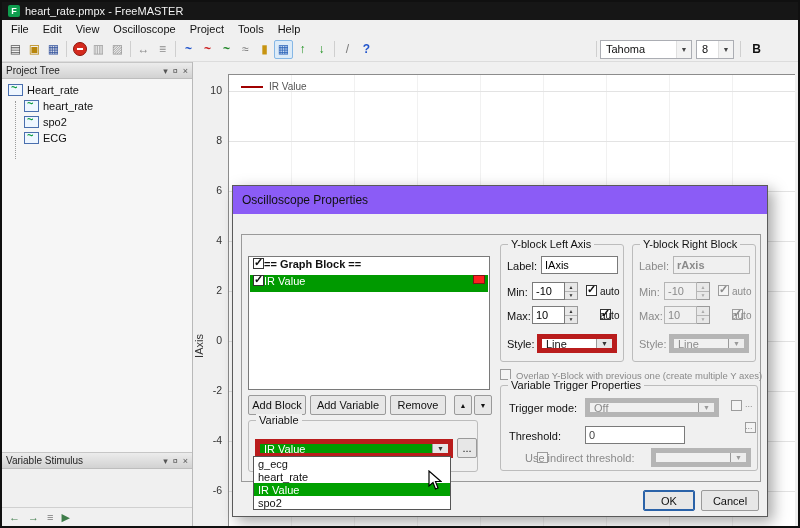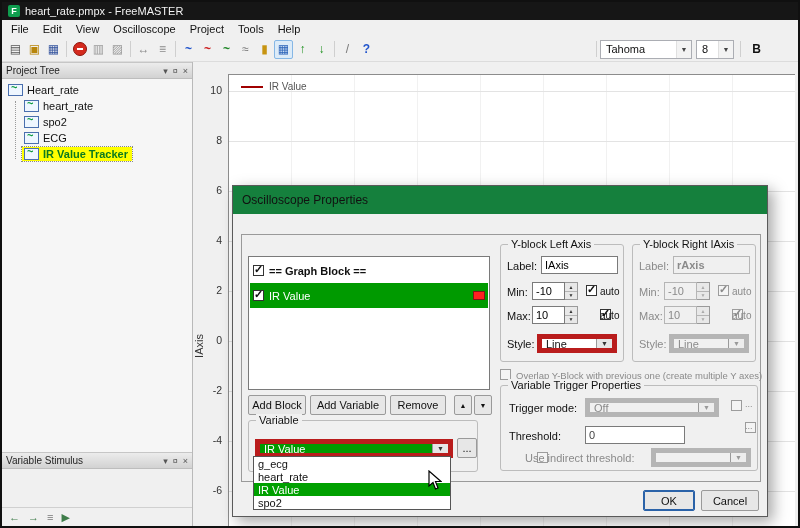--- a/index.html
+++ b/index.html
@@ -43,29 +43,29 @@
   .chartarea{left:191px;top:60px;width:605px;height:464px;background:#f0f0f0}
   .plot{position:absolute;left:35px;top:12px;right:3px;bottom:0;background:#fff;border-top:1px solid #8c8c8c;border-left:1px solid #8c8c8c;background-image:repeating-linear-gradient(to right,transparent 0 62px,#f1f1f1 62px 63px)}
   .hgrid{position:absolute;left:0;right:0;height:1px;background:#e3e3e3}
   .legend{position:absolute;left:12px;top:6px;display:flex;align-items:center;gap:6px;font-size:10px;color:#555}
   .legend-line{width:22px;height:2px;background:#a00000}
   .ytick{position:absolute;width:24px;text-align:right;left:5px;font-size:10.5px;color:#333}
   .ylabel{position:absolute;left:-6px;top:278px;transform:rotate(-90deg);font-size:11px;color:#333}
 
   
   .dialog{left:230px;top:183px;width:536px;height:332px;background:#f0f0f0;border:1px solid #5a5a5a;box-shadow:5px 5px 14px rgba(0,0,0,.35);z-index:10}
-  .dlg-title{position:absolute;left:0;top:0;width:100%;height:22px;background:#15803d;display:flex;align-items:center;padding:14px 9px;font-size:12px}
+  .dlg-title{position:absolute;left:0;top:0;width:100%;height:22px;background:#8b5cf6;display:flex;align-items:center;padding:14px 9px;font-size:12px}
   .tabs{position:absolute;left:9px;top:31px;display:flex;z-index:5}
   .tab{height:17px;display:flex;align-items:center;padding:0 9px;border:1px solid #9a9a9a;border-bottom:none;background:#ececec;font-size:11px;margin-right:1px;border-radius:2px 2px 0 0}
   .tab.active{height:20px;margin-top:-2px;background:#f0f0f0;position:relative}
   .page{position:absolute;left:8px;top:48px;width:520px;height:248px;border:1px solid #9a9a9a;background:#f0f0f0}
   .lbl{position:absolute;font-size:11px;color:#111;white-space:nowrap}
   .gray{color:#8a8a8a}
   .listbox{position:absolute;left:6px;top:21px;width:242px;height:134px;background:#fff;border:1px solid #7a7a7a;padding:1px}
-  .lrow{display:flex;align-items:center;gap:5px;height:25px;padding:0 3px;font-size:11px}
+  .lrow{display:flex;align-items:flex-start;height:17px;padding:0 3px;font-size:11px}
   .lrow.sel{background:#009a00;color:#fff}
   .cb{width:11px;height:11px;border:1px solid #333;background:#fff;position:relative;flex:none;display:inline-block}
   .cb.checked::after{content:"✓";position:absolute;left:0;top:-3px;font-size:11px;color:#111;font-weight:bold}
   .cb.dis{border-color:#9c9c9c;background:#f4f4f4}
   .cb.dis.checked::after{color:#8a8a8a}
   .swatch{margin-left:auto;width:12px;height:9px;background:#ff2020;border:1px solid #7d1616;flex:none}
   .btn{position:absolute;height:20px;background:#e7e7e7;border:1px solid #9a9a9a;font-size:11px;display:flex;align-items:center;justify-content:center;border-radius:2px;cursor:default}
   .btn.def{border-color:#2a62a8;box-shadow:inset 0 0 0 1px #2a62a8}
   .group{position:absolute;border:1px solid #bcbcbc;border-radius:3px}
   .gtitle{position:absolute;left:7px;top:-7px;background:#f0f0f0;padding:0 3px;font-size:11px;white-space:nowrap}
@@ -169,26 +169,20 @@
         <span>heart_rate</span>
       </div>
       <div class="trow child">
         <span class="scope-ic"></span>
         <span>spo2</span>
       </div>
       <div class="trow child">
         <span class="scope-ic"></span>
         <span>ECG</span>
       </div>
-      <div class="trow child" style="padding-left:20px">
-        <span class="hlwrap">
-          <span class="scope-ic"></span>
-          <span>IR Value Tracker</span>
-        </span>
-      </div>
     </div>
     <div class="panel-h" style="top:390px">
       <span>Variable Stimulus</span>
       <span class="ph-icons">
         <span>▾</span>
         <span>¤</span>
         <span>×</span>
       </span>
     </div>
     <div class="mini-tb">
@@ -284,21 +278,21 @@
         <span class="lbl" style="left:99px;top:65px;font-size:10px">auto</span>
         <span class="lbl" style="left:6px;top:93px">Style:</span>
         <div class="combo" style="left:36px;top:89px;width:80px">
           <span class="cval">Line</span>
           <span class="carr"></span>
         </div>
       </div>
 
       
       <div class="group" style="left:390px;top:9px;width:124px;height:118px">
-        <span class="gtitle">Y-block Right IAxis</span>
+        <span class="gtitle">Y-block Right Block</span>
         <span class="lbl gray" style="left:6px;top:15px">Label:</span>
         <input class="txt dis" style="left: 40px; top: 11px; width: 77px; font-weight: bold;" value="rAxis">
         <span class="lbl gray" style="left:6px;top:41px">Min:</span>
         <input class="txt dis" style="left: 31px; top: 37px; width: 33px;" value="-10">
         <span class="spin dis" style="left:64px;top:37px">
             <span class="su"></span>
             <span class="sd"></span>
           </span>
         <span class="cb dis checked abs" style="left:85px;top:40px"></span>
         <span class="lbl gray" style="left:99px;top:41px;font-size:10px">auto</span>

